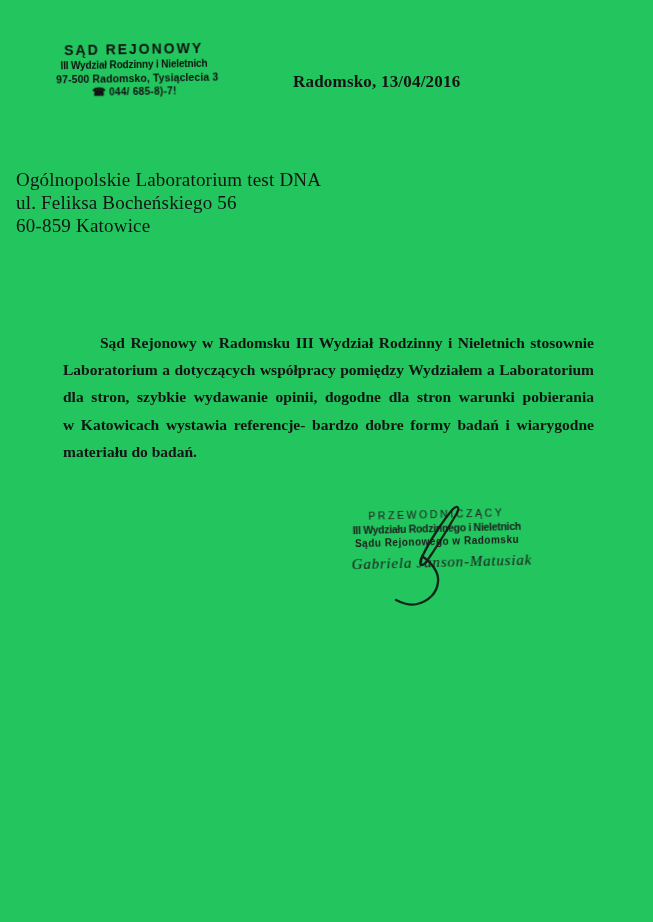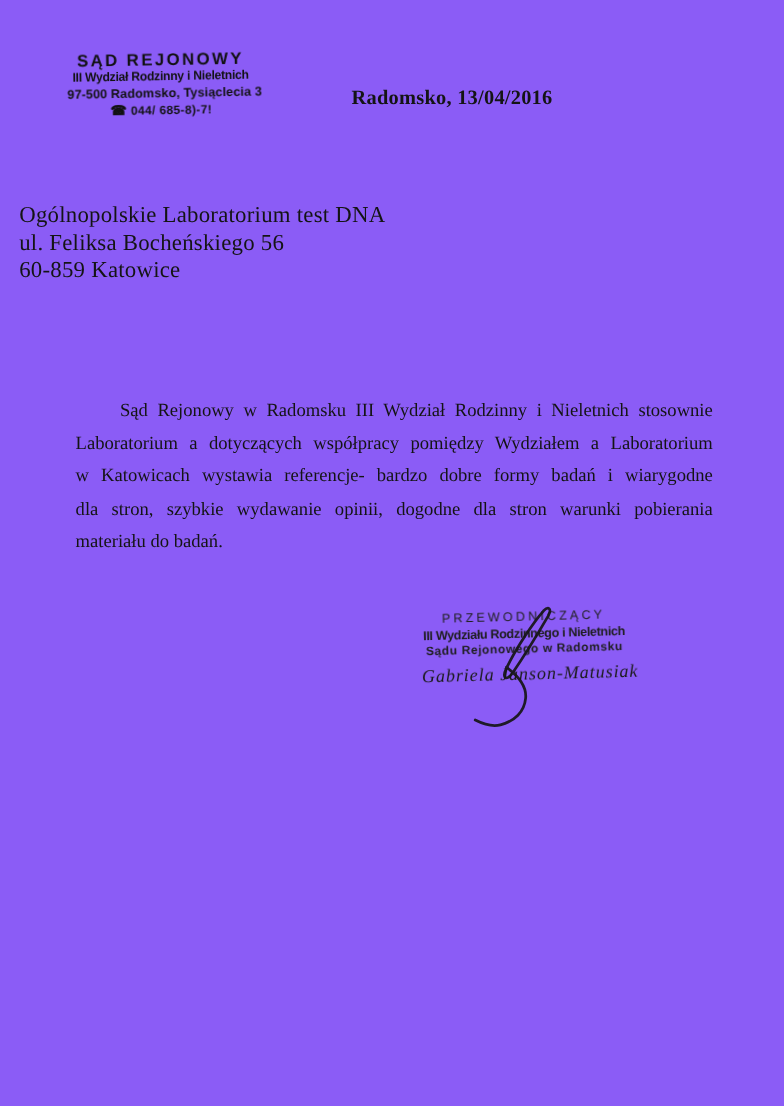--- a/index.html
+++ b/index.html
@@ -5,21 +5,21 @@
 <style>
   html, body {
     margin: 0;
     padding: 0;
     background: #ffffff;
   }
   .page {
     position: relative;
     width: 653px;
     height: 922px;
-    background: #8b5cf6;
+    background: #22c55e;
     overflow: hidden;
     font-family: "Liberation Serif", serif;
     color: #141414;
   }
 
   
   .stamp-top {
     position: absolute;
     left: 56px;
     top: 41px;
@@ -61,20 +61,21 @@
     margin-left: 16px;
   }
 
   
   .body-text {
     position: absolute;
     left: 63px;
     top: 329px;
     width: 531px;
     font-size: 15.5px;
+    font-weight: bold;
   }
   .body-text .line {
     line-height: 27.2px;
     text-align: justify;
     text-align-last: justify;
   }
   .body-text .line.first { text-indent: 37px; }
   .body-text .line.last  { text-align: right; text-align-last: left; }
 
   
@@ -153,22 +154,22 @@
 
   <div class="recipient">
     <div>Ogólnopolskie Laboratorium test DNA</div>
     <div>ul. Feliksa Bocheńskiego 56</div>
     <div>60-859  Katowice</div>
   </div>
 
   <div class="body-text">
     <div class="line first">Sąd Rejonowy w Radomsku III Wydział Rodzinny i Nieletnich stosownie</div>
     <div class="line">Laboratorium a dotyczących współpracy pomiędzy Wydziałem a Laboratorium</div>
+    <div class="line">dla stron, szybkie wydawanie opinii, dogodne dla stron warunki  pobierania</div>
     <div class="line">w Katowicach  wystawia referencje-  bardzo dobre formy badań i   wiarygodne</div>
-    <div class="line">dla stron, szybkie wydawanie opinii, dogodne dla stron warunki  pobierania</div>
     <div class="line last">materiału  do badań.</div>
   </div>
 
   <div class="sig">
     <div class="title">PRZEWODNICZĄCY</div>
     <div class="l2">III Wydziału Rodzinnego i Nieletnich</div>
     <div class="l3">Sądu Rejonowego w Radomsku</div>
     <div class="name">Gabriela Janson-Matusiak</div>
   </div>
 

